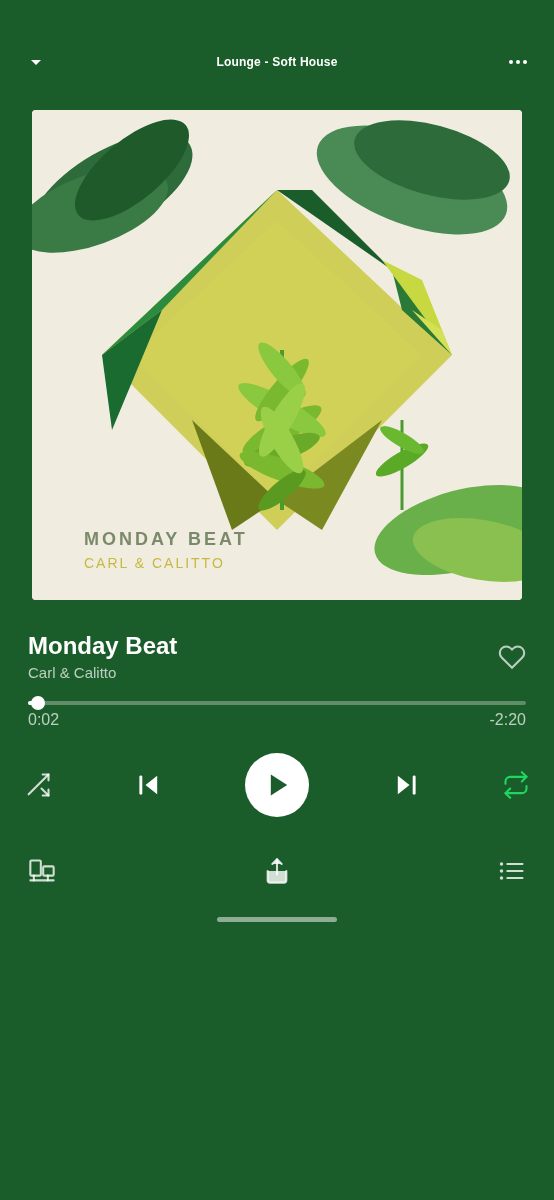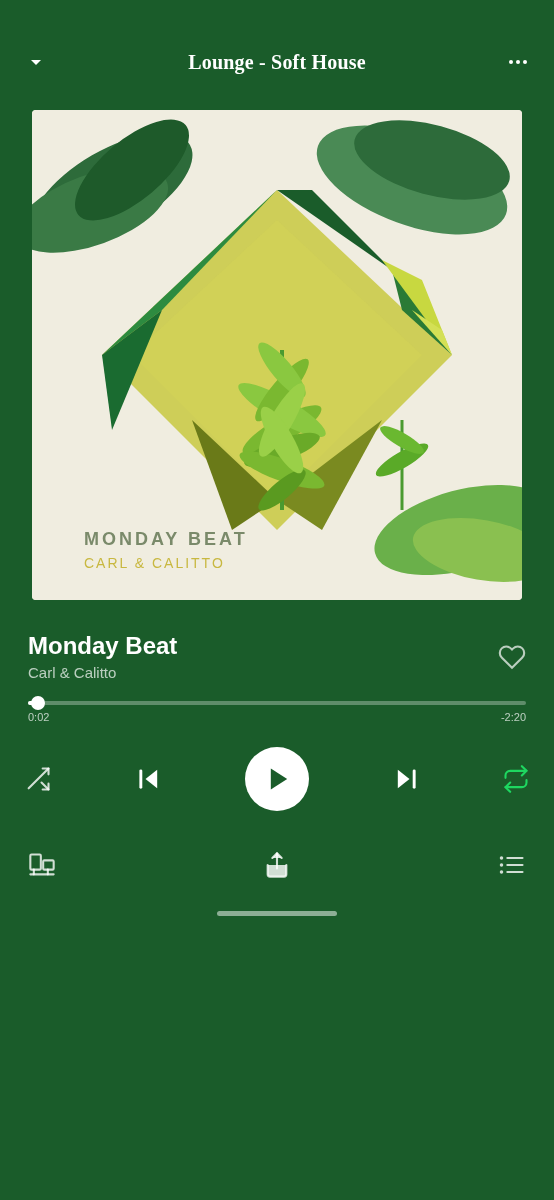--- a/index.html
+++ b/index.html
@@ -15,25 +15,24 @@
     }
 
     .top-bar {
       display: flex;
       align-items: center;
       justify-content: space-between;
       padding: 50px 24px 16px;
     }
 
     .top-bar-title {
-      font-size: 20px;
+      font-size: 12px;
       font-weight: 600;
       color: white;
       letter-spacing: 0.2px;
-      font-family: Liberation Serif, serif;
     }
 
     .chevron-down {
       font-size: 22px;
       color: white;
       cursor: pointer;
     }
 
     .more-dots {
       font-size: 20px;
@@ -127,21 +126,21 @@
       background: white;
       border-radius: 50%;
     }
 
     .time-row {
       display: flex;
       justify-content: space-between;
     }
 
     .time-current, .time-remaining {
-      font-size: 11px;
+      font-size: 16px;
       color: rgba(255,255,255,0.7);
     }
 
     .controls-row {
       display: flex;
       align-items: center;
       justify-content: space-between;
       padding: 20px 24px 16px;
     }
 

